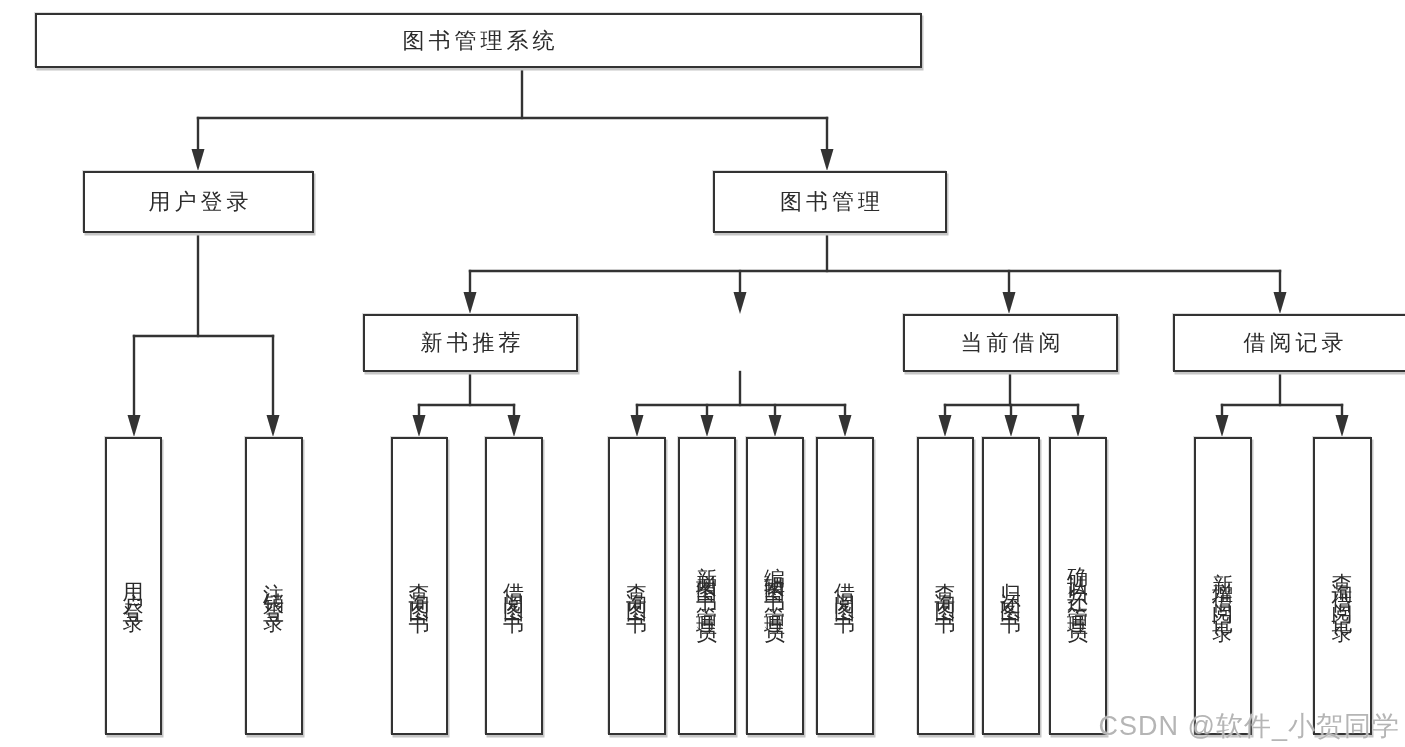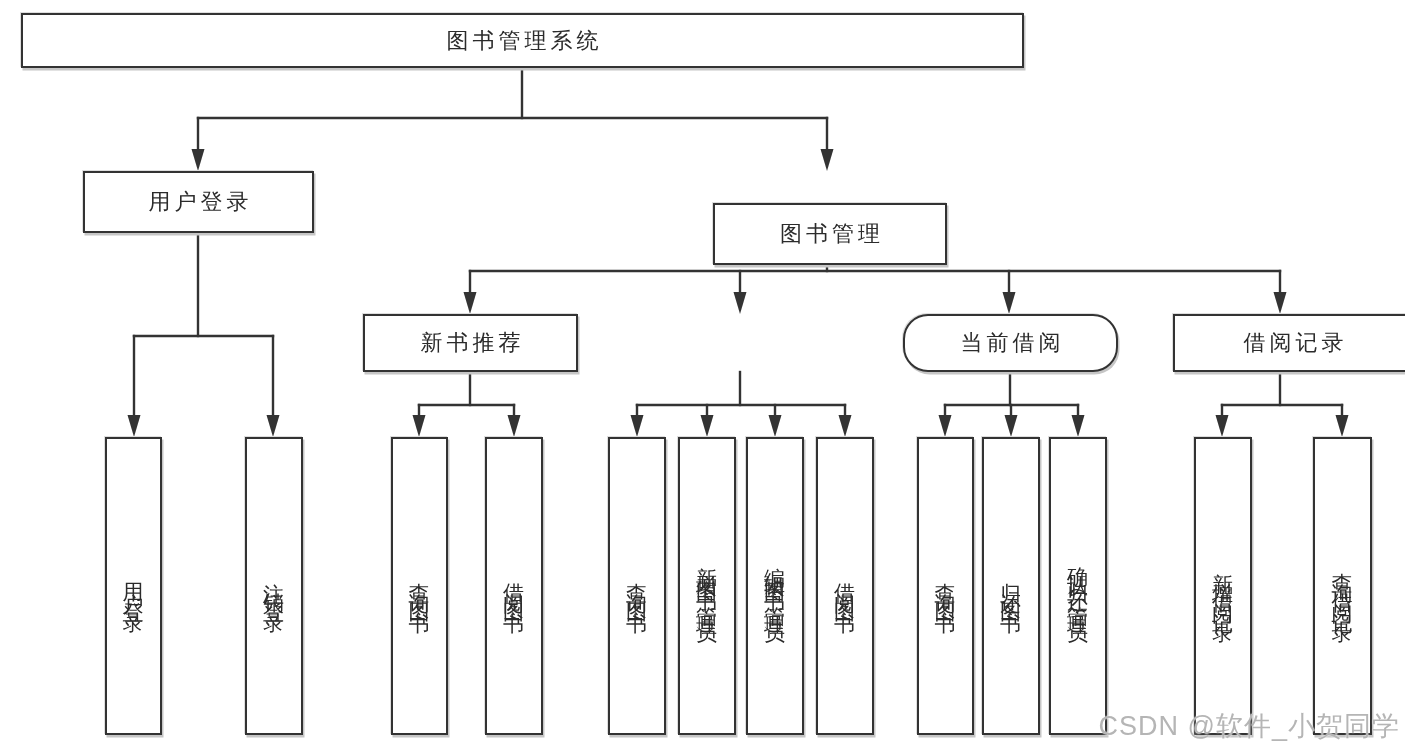--- a/index.html
+++ b/index.html
@@ -118,35 +118,35 @@
     <path d="M1071.5,415 L1084.5,415 L1078,437 Z"></path>
 
     <line x1="1280" y1="372" x2="1280" y2="405"></line>
     <line x1="1222" y1="405" x2="1342" y2="405"></line>
     <line x1="1222" y1="405" x2="1222" y2="417"></line>
     <line x1="1342" y1="405" x2="1342" y2="417"></line>
     <path d="M1215.5,415 L1228.5,415 L1222,437 Z"></path>
     <path d="M1335.5,415 L1348.5,415 L1342,437 Z"></path>
   </svg>
 
-  <div class="node" style="left:21px;top:13px;width:1003px;height:55px;">
+  <div class="node" style="left:35px;top:13px;width:887px;height:55px;">
     <span class="hlabel">图书管理系统</span>
   </div>
 
   <div class="node" style="left:83px;top:171px;width:231px;height:62px;">
     <span class="hlabel">用户登录</span>
   </div>
-  <div class="node" style="left:713px;top:171px;width:234px;height:62px;margin-top:32px;">
+  <div class="node" style="left:713px;top:171px;width:234px;height:62px;">
     <span class="hlabel">图书管理</span>
   </div>
 
   <div class="node" style="left:363px;top:314px;width:215px;height:58px;">
     <span class="hlabel">新书推荐</span>
   </div>
-  <div class="node" style="left:903px;top:314px;width:215px;height:58px;border-radius:25px;">
+  <div class="node" style="left:903px;top:314px;width:215px;height:58px;">
     <span class="hlabel">当前借阅</span>
   </div>
   <div class="node" style="left:1173px;top:314px;width:241px;height:58px;">
     <span class="hlabel">借阅记录</span>
   </div>
 
   <div class="node" style="left:105px;top:437px;width:57px;height:298px;">
     <span class="vtext">用户登录</span>
   </div>
   <div class="node" style="left:245px;top:437px;width:58px;height:298px;">

